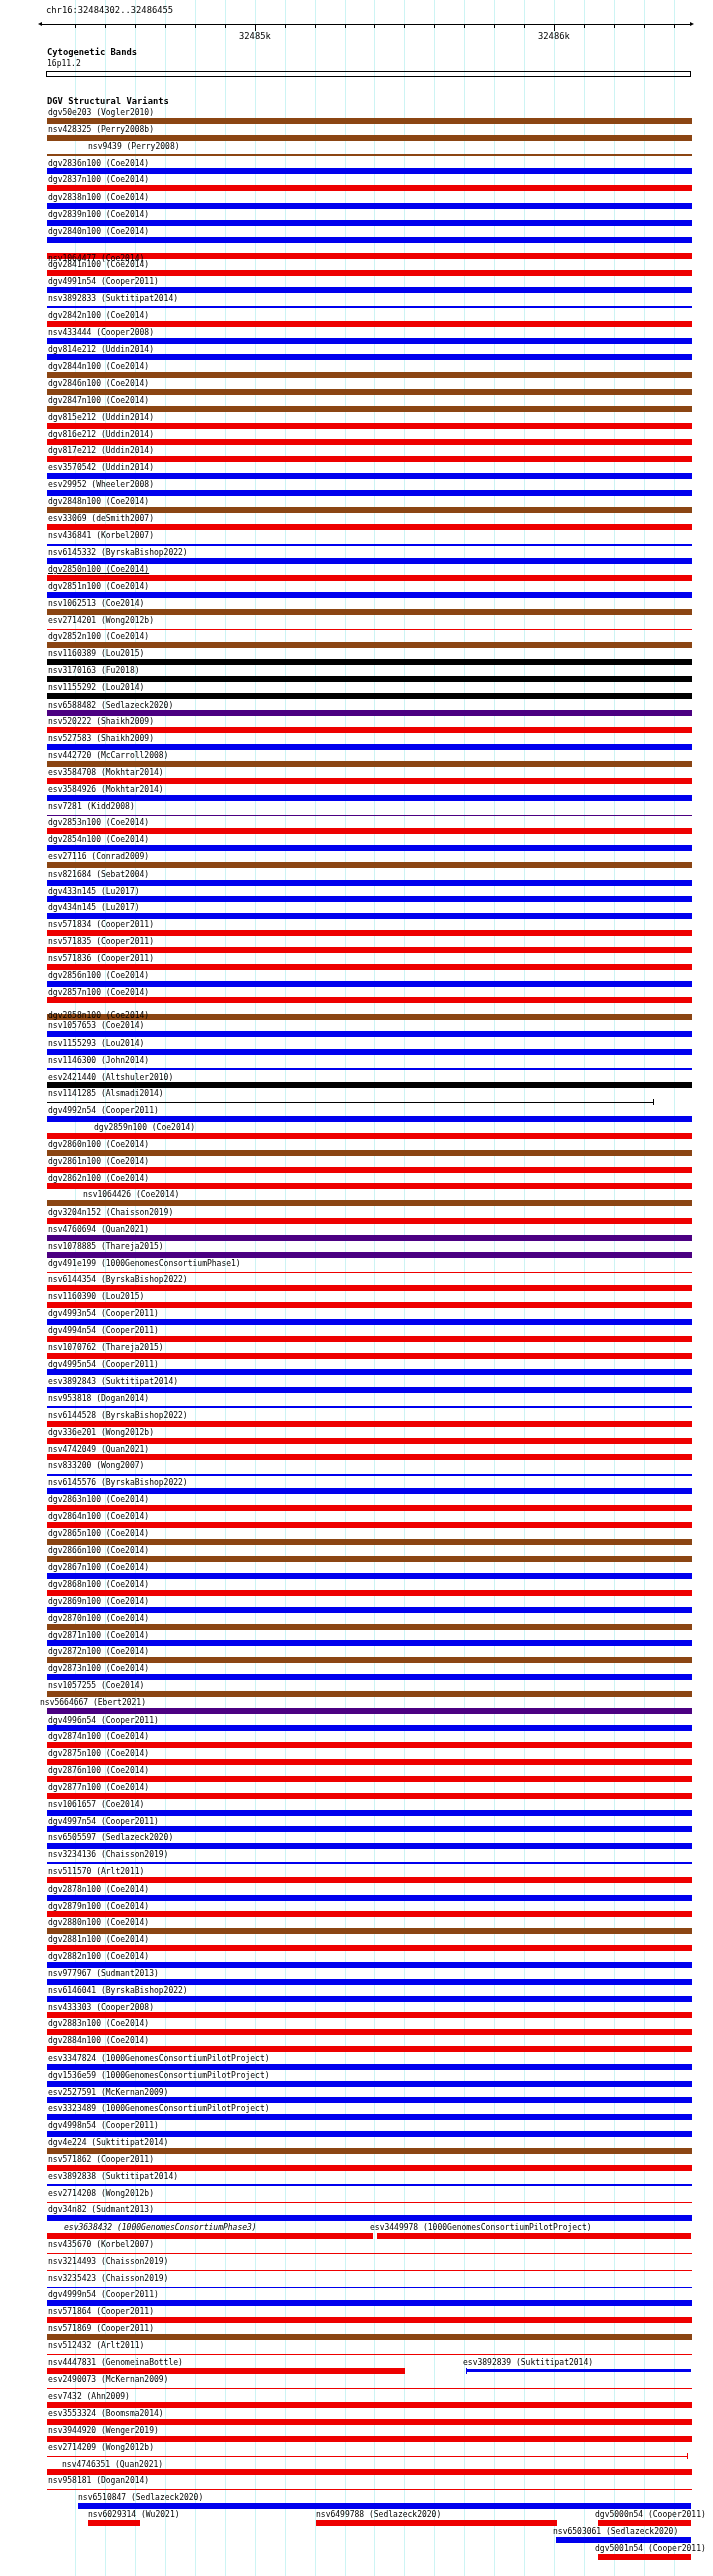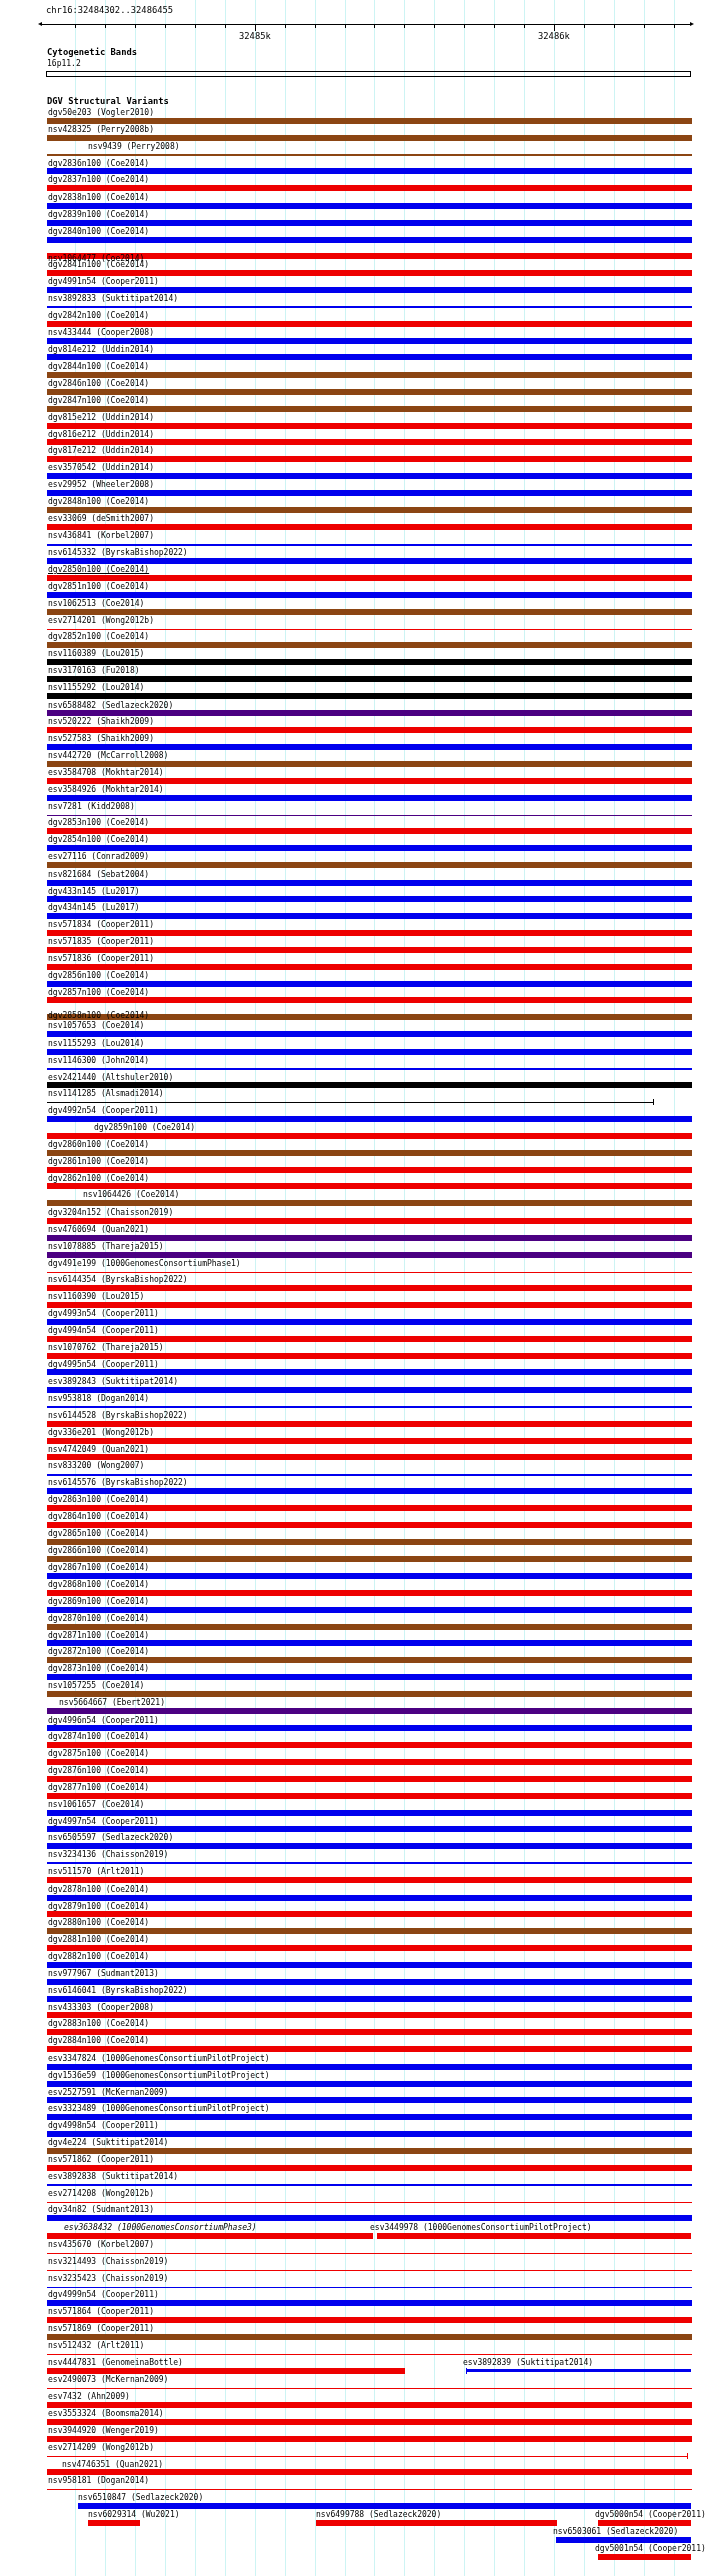--- a/index.html
+++ b/index.html
@@ -261,21 +261,21 @@
     <div class="abs vlabel" style="left: 48px; top: 1615px;">dgv2870n100 (Coe2014)</div>
     <div class="bar" style="left: 47px; top: 1624px; width: 645px; height: 6.4px; background: rgb(139, 69, 19);"></div>
     <div class="abs vlabel" style="left: 48px; top: 1632px;">dgv2871n100 (Coe2014)</div>
     <div class="bar" style="left: 47px; top: 1640px; width: 645px; height: 6.4px; background: rgb(0, 0, 238);"></div>
     <div class="abs vlabel" style="left: 48px; top: 1648px;">dgv2872n100 (Coe2014)</div>
     <div class="bar" style="left: 47px; top: 1657px; width: 645px; height: 6.4px; background: rgb(139, 69, 19);"></div>
     <div class="abs vlabel" style="left: 48px; top: 1665px;">dgv2873n100 (Coe2014)</div>
     <div class="bar" style="left: 47px; top: 1674px; width: 645px; height: 6.4px; background: rgb(0, 0, 238);"></div>
     <div class="abs vlabel" style="left: 48px; top: 1682px;">nsv1057255 (Coe2014)</div>
     <div class="bar" style="left: 47px; top: 1691px; width: 645px; height: 6.4px; background: rgb(139, 69, 19);"></div>
-    <div class="abs vlabel" style="left: 59px; top: 1699px;">nsv5664667 (Ebert2021)</div>
+    <div class="abs vlabel" style="left: 40px; top: 1699px;">nsv5664667 (Ebert2021)</div>
     <div class="bar" style="left: 47px; top: 1708px; width: 645px; height: 6.4px; background: rgb(75, 0, 130);"></div>
     <div class="abs vlabel" style="left: 48px; top: 1717px;">dgv4996n54 (Cooper2011)</div>
     <div class="bar" style="left: 47px; top: 1725px; width: 645px; height: 6.4px; background: rgb(0, 0, 238);"></div>
     <div class="abs vlabel" style="left: 48px; top: 1733px;">dgv2874n100 (Coe2014)</div>
     <div class="bar" style="left: 47px; top: 1742px; width: 645px; height: 6.4px; background: rgb(238, 0, 0);"></div>
     <div class="abs vlabel" style="left: 48px; top: 1750px;">dgv2875n100 (Coe2014)</div>
     <div class="bar" style="left: 47px; top: 1759px; width: 645px; height: 6.4px; background: rgb(238, 0, 0);"></div>
     <div class="abs vlabel" style="left: 48px; top: 1767px;">dgv2876n100 (Coe2014)</div>
     <div class="bar" style="left: 47px; top: 1776px; width: 645px; height: 6.4px; background: rgb(238, 0, 0);"></div>
     <div class="abs vlabel" style="left: 48px; top: 1784px;">dgv2877n100 (Coe2014)</div>

